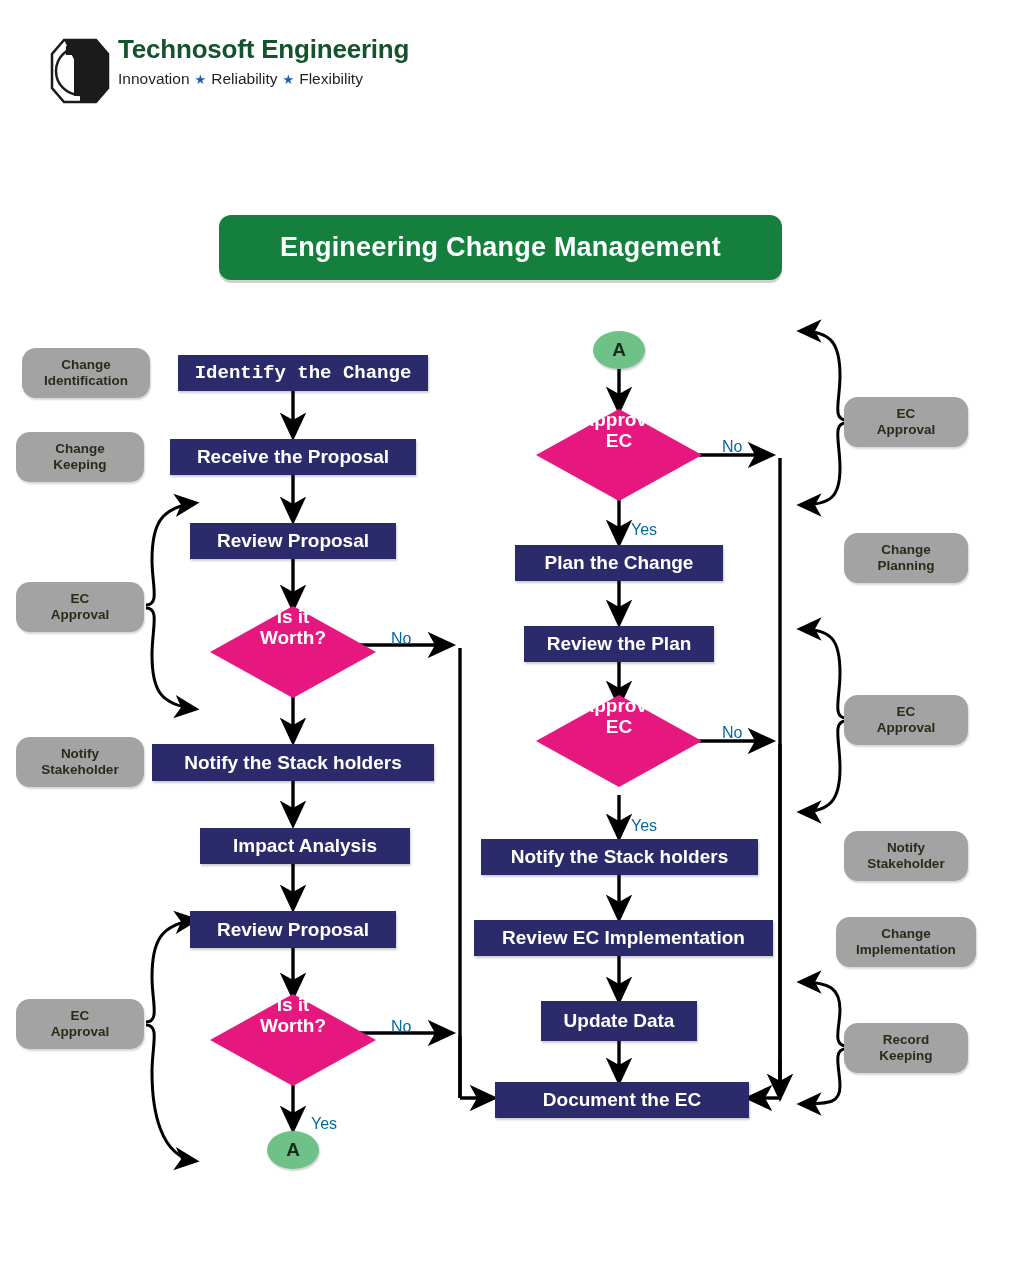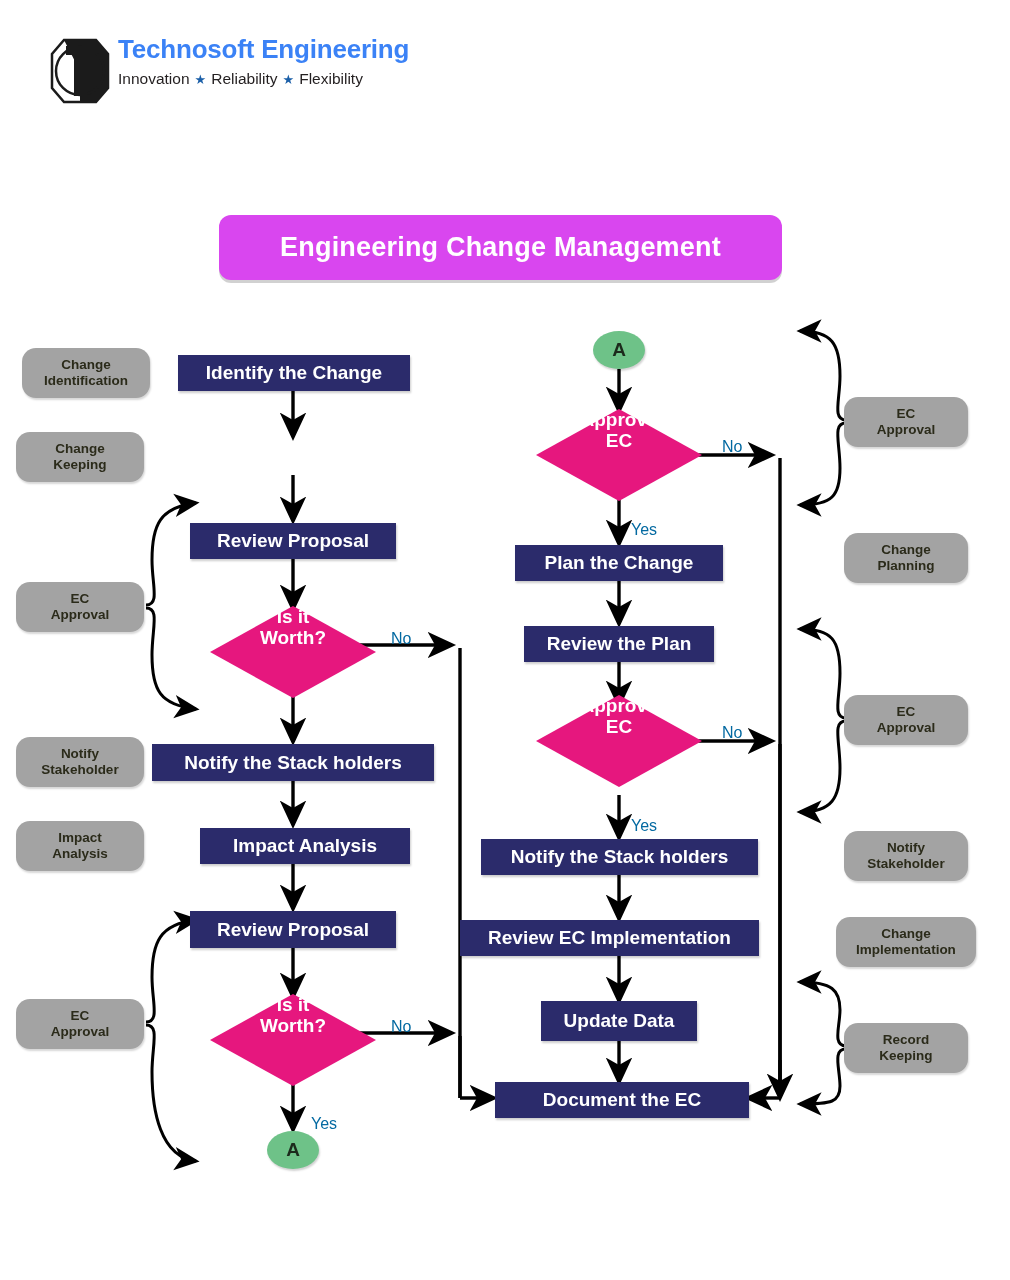--- a/index.html
+++ b/index.html
@@ -8,28 +8,28 @@
     background:#ffffff;
     font-family:"Liberation Sans", sans-serif;
     position:relative;
     overflow:hidden;
   }
   #stage{position:absolute;left:0;top:0;width:1010px;height:1280px;}
 
   
   .logo{position:absolute;left:50px;top:34px;width:380px;height:80px;}
   .logo-mark{position:absolute;left:0;top:4px;width:60px;height:66px;}
-  .logo-title{position:absolute;left:68px;top:0px;font-size:26px;font-weight:bold;color:#3b82f6;letter-spacing:-0.2px;white-space:nowrap;}
+  .logo-title{position:absolute;left:68px;top:0px;font-size:26px;font-weight:bold;color:#14532d;letter-spacing:-0.2px;white-space:nowrap;}
   .logo-tag{position:absolute;left:68px;top:36px;font-size:15.5px;color:#231f20;white-space:nowrap;}
   .logo-tag .star{color:#1b5fa8;font-size:13px;padding:0 5px;}
 
   
   .banner{
     position:absolute;left:219px;top:215px;width:563px;height:65px;
-    background:#d946ef;border-radius:12px;
+    background:#15803d;border-radius:12px;
     box-shadow:0 3px 0 rgba(0,0,0,0.18);
     display:flex;align-items:center;justify-content:center;
   }
   .banner span{color:#ffffff;font-size:27px;font-weight:bold;letter-spacing:0.2px;}
 
   
   #edges{position:absolute;left:0;top:0;width:1010px;height:1280px;}
 
   
   .node{position:absolute;box-sizing:border-box;}
@@ -174,24 +174,20 @@
     <span>Keeping</span>
   </div>
   <div class="tag" style="left:16px;top:582px;width:128px;height:50px;">
     <span>EC</span>
     <span>Approval</span>
   </div>
   <div class="tag" style="left:16px;top:737px;width:128px;height:50px;">
     <span>Notify</span>
     <span>Stakeholder</span>
   </div>
-  <div class="tag" style="left:16px;top:821px;width:128px;height:50px;">
-    <span>Impact</span>
-    <span>Analysis</span>
-  </div>
   <div class="tag" style="left:16px;top:999px;width:128px;height:50px;">
     <span>EC</span>
     <span>Approval</span>
   </div>
 
   <div class="tag" style="left:844px;top:397px;width:124px;height:50px;">
     <span>EC</span>
     <span>Approval</span>
   </div>
   <div class="tag" style="left:844px;top:533px;width:124px;height:50px;">
@@ -208,21 +204,22 @@
   </div>
   <div class="tag" style="left:836px;top:917px;width:140px;height:50px;">
     <span>Change</span>
     <span>Implementation</span>
   </div>
   <div class="tag" style="left:844px;top:1023px;width:124px;height:50px;">
     <span>Record</span>
     <span>Keeping</span>
   </div>
 
-  <div class="node proc" style="left:178px;top:355px;width:232px;height:36px;">Identify the Change</div>
+  <div class="node proc" style="left:178px;top:355px;width:250px;height:36px;font-family:Liberation Mono, monospace;">Identify the Change</div>
+  <div class="node proc" style="left:170px;top:439px;width:246px;height:36px;">Receive the Proposal</div>
   <div class="node proc" style="left:190px;top:523px;width:206px;height:36px;">Review Proposal</div>
 
   <div class="dec-wrap" style="left:210px;top:606px;width:166px;height:92px;">
     <div class="dec-shape"></div>
     <div class="dec-text">
       <span>Is it</span>
       <span>Worth?</span>
     </div>
   </div>
 
@@ -255,21 +252,21 @@
 
   <div class="dec-wrap" style="left:536px;top:695px;width:166px;height:92px;">
     <div class="dec-shape"></div>
     <div class="dec-text">
       <span>Approve</span>
       <span>EC</span>
     </div>
   </div>
 
   <div class="node proc" style="left:481px;top:839px;width:277px;height:36px;">Notify the Stack holders</div>
-  <div class="node proc" style="left:460px;top:920px;width:299px;height:36px;">Review EC Implementation</div>
+  <div class="node proc" style="left:474px;top:920px;width:299px;height:36px;">Review EC Implementation</div>
   <div class="node proc" style="left:541px;top:1001px;width:156px;height:40px;">Update Data</div>
   <div class="node proc" style="left:495px;top:1082px;width:254px;height:36px;">Document the EC</div>
 
   <div class="edge-label" style="left:391px;top:630px;">No</div>
   <div class="edge-label" style="left:391px;top:1018px;">No</div>
   <div class="edge-label" style="left:722px;top:438px;">No</div>
   <div class="edge-label" style="left:722px;top:724px;">No</div>
   <div class="edge-label" style="left:311px;top:1115px;">Yes</div>
   <div class="edge-label" style="left:631px;top:521px;">Yes</div>
   <div class="edge-label" style="left:631px;top:817px;">Yes</div>

